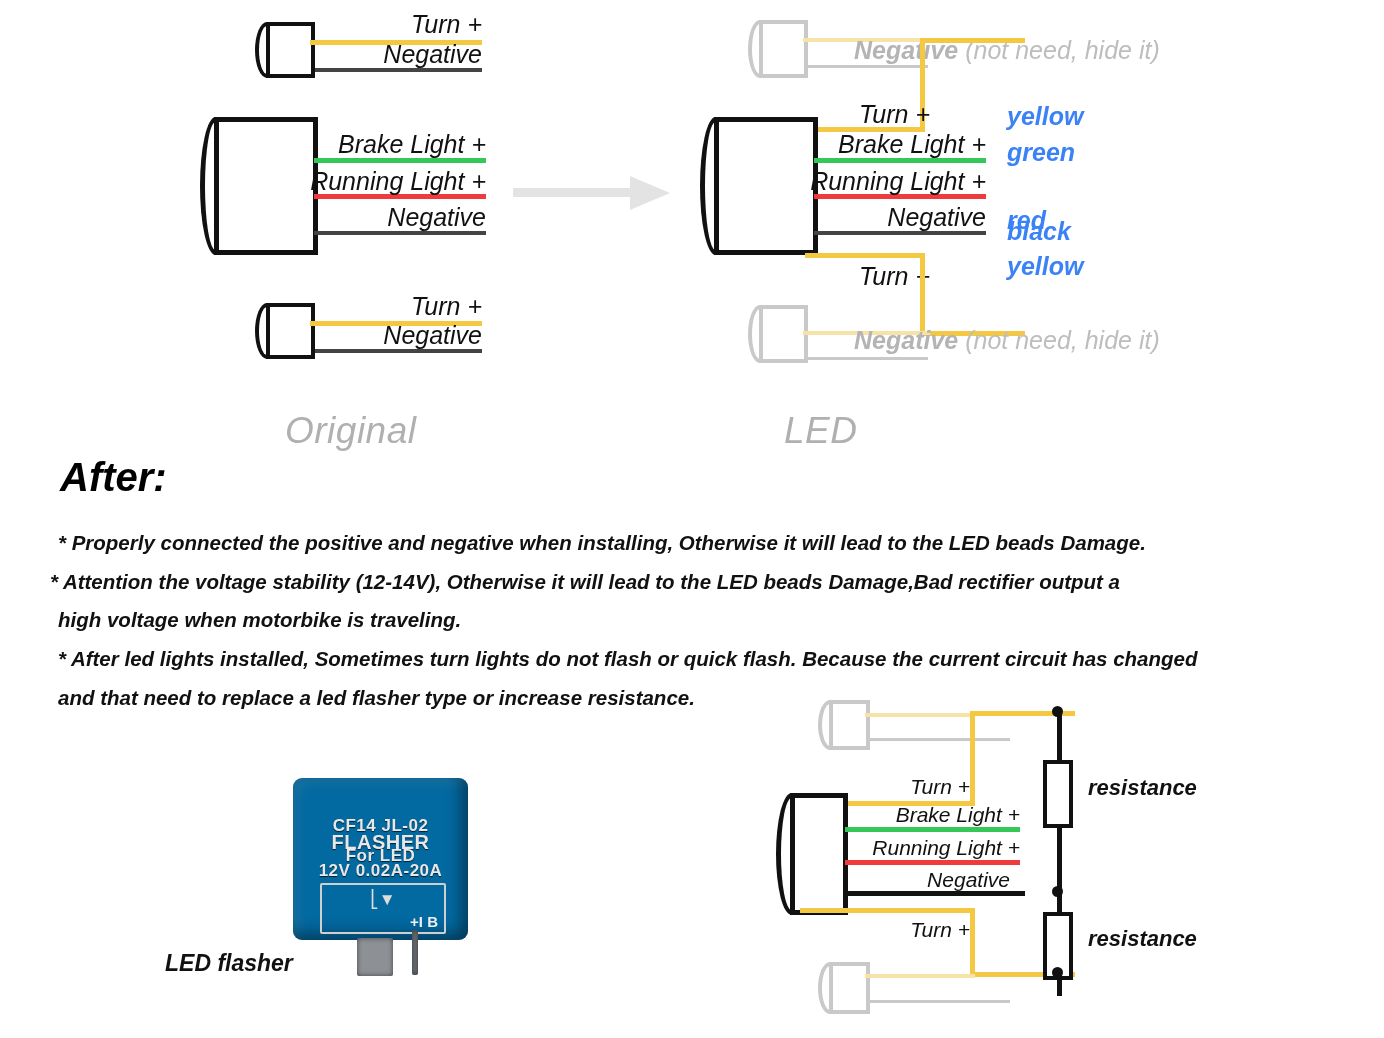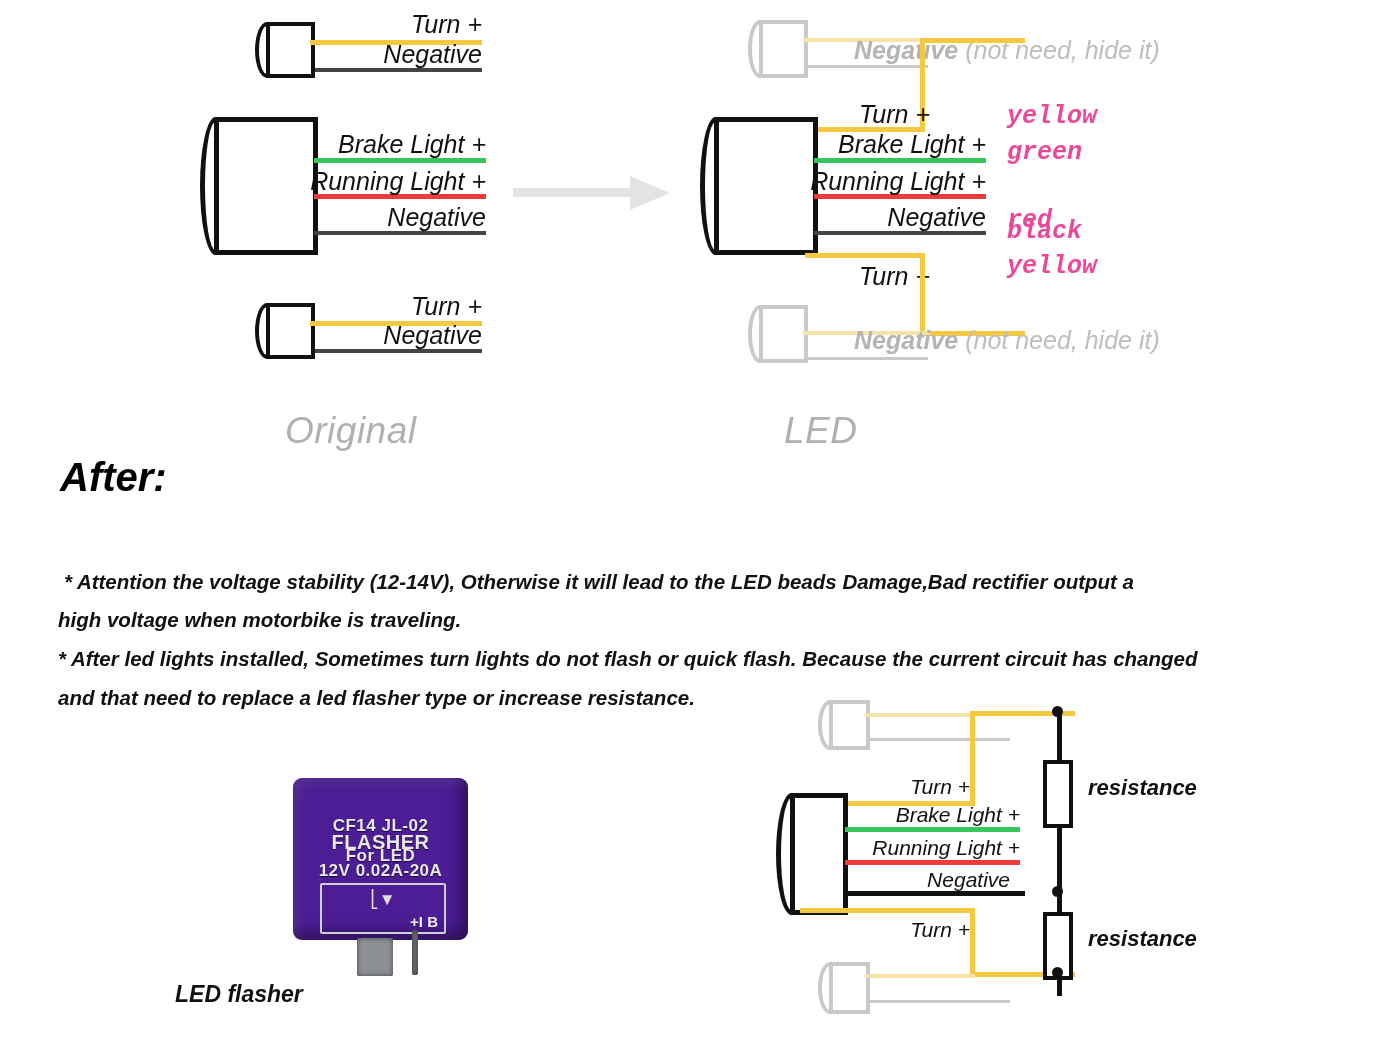--- a/index.html
+++ b/index.html
@@ -62,37 +62,37 @@
     position:absolute;font-style:italic;font-weight:bold;
     font-size:40px;color:#000;
   }
   .note-line{
     position:absolute;font-style:italic;font-weight:bold;
     font-size:20.5px;color:#111;white-space:nowrap;
   }
 
   .colorword{
     position:absolute;font-style:italic;font-weight:bold;
-    font-size:25px;color:#ec4899;font-family:Liberation Mono, monospace;
+    font-size:25px;color:#3b82f6;
   }
 
   
   .arrow-shaft{
     position:absolute;background:#e3e3e3;height:9px;border-radius:1px;
   }
   .arrow-head{
     position:absolute;width:0;height:0;
     border-top:17px solid transparent;
     border-bottom:17px solid transparent;
     border-left:40px solid #e3e3e3;
   }
 
   
   .relay{
-    position:absolute;background:#4c1d95;border-radius:9px;
+    position:absolute;background:#0369a1;border-radius:9px;
     box-shadow:inset -6px -6px 16px rgba(0,0,0,.45), inset 5px 5px 12px rgba(255,255,255,.10);
   }
   .relay .txt{
     position:absolute;left:0;width:100%;text-align:center;
     color:#e8e8e8;font-weight:bold;font-family:"Liberation Sans",sans-serif;
     letter-spacing:0.5px;text-shadow:0 1px 1px rgba(0,0,0,.7);
   }
   .relay .panel{
     position:absolute;border:2px solid #cfcfcf;border-radius:2px;
   }
@@ -205,38 +205,39 @@
   <div class="colorword" style="left:1007px;top:102px;">yellow</div>
   <div class="colorword" style="left:1007px;top:138px;">green</div>
   <div class="colorword" style="left:1007px;top:175px;margin-top:31px;">red</div>
   <div class="colorword" style="left:1007px;top:217px;">black</div>
   <div class="colorword" style="left:1007px;top:252px;">yellow</div>
 
   <div class="section-title" style="left:784px;top:410px;">LED</div>
 
   <div class="note-head" style="left:60px;top:455px;">After:</div>
 
-  <div class="note-line" style="left:64px;top:570px;">* Attention the voltage stability (12-14V), Otherwise it will lead to the LED beads Damage,Bad rectifier output a</div>
+  <div class="note-line" style="left:58px;top:531px;">* Properly connected the positive and negative when installing, Otherwise it will lead to the LED beads Damage.</div>
+  <div class="note-line" style="left:50px;top:570px;">* Attention the voltage stability (12-14V), Otherwise it will lead to the LED beads Damage,Bad rectifier output a</div>
   <div class="note-line" style="left:58px;top:608px;">high voltage when motorbike is traveling.</div>
   <div class="note-line" style="left:58px;top:647px;">* After led lights installed, Sometimes turn lights do not flash or quick flash. Because the current circuit has changed</div>
   <div class="note-line" style="left:58px;top:686px;">and that need to replace a led flasher type or increase resistance.</div>
 
   <div class="relay" style="left:293px;top:778px;width:175px;height:162px;">
     <div class="txt" style="top:38px;font-size:17px;">CF14 JL-02</div>
     <div class="txt" style="top:53px;font-size:20px;">FLASHER</div>
     <div class="txt" style="top:68px;font-size:17px;">For LED</div>
     <div class="txt" style="top:83px;font-size:17px;">12V 0.02A-20A</div>
     <div class="panel" style="left:27px;top:105px;width:122px;height:47px;">
       <div class="gnd">⎣▼</div>
       <div class="plusib">+I B</div>
     </div>
   </div>
   <div class="pin" style="left:357px;top:938px;width:36px;height:38px;"></div>
   <div class="pin thin" style="left:412px;top:930px;width:6px;height:45px;"></div>
-  <div class="cap" style="left:175px;top:950px;margin-top:31px;">LED flasher</div>
+  <div class="cap" style="left:165px;top:950px;">LED flasher</div>
 
   <div class="lamp small ghost" style="left:818px;top:700px;width:52px;height:50px;">
     <div class="lens"></div>
     <div class="body"></div>
   </div>
   <div class="wire h w-ghost-y" style="left:865px;top:713px;width:110px;border-top-width:4px;"></div>
   <div class="wire h w-ghost-g" style="left:868px;top:738px;width:142px;border-top-width:3px;"></div>
 
   <div class="wire h w-yellow" style="left:970px;top:711px;width:105px;border-top-width:5px;"></div>
   <div class="wire v w-yellow" style="left:970px;top:711px;height:94px;border-left-width:5px;"></div>

